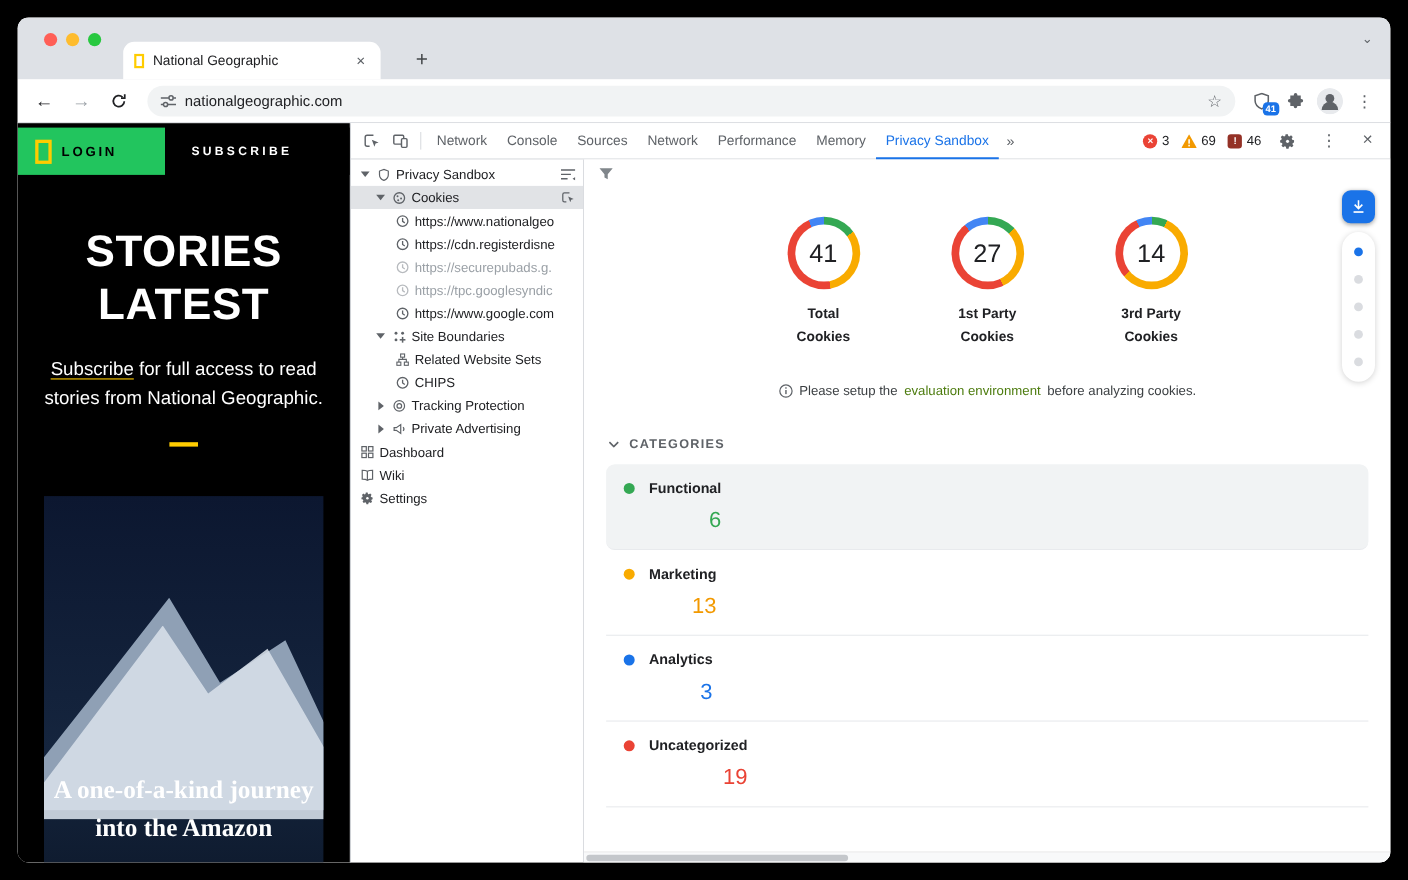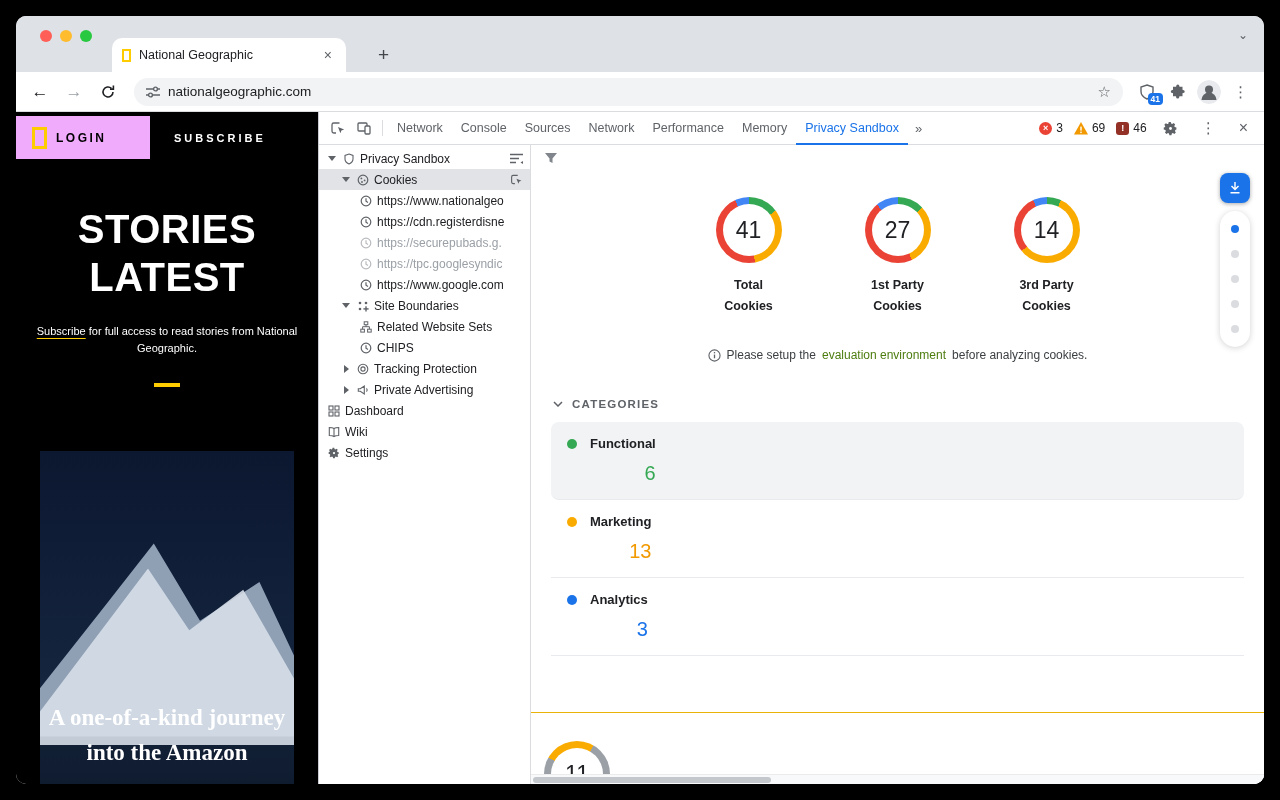--- a/index.html
+++ b/index.html
@@ -29,27 +29,27 @@
   .ext-badge { position:absolute; right:-4px; bottom:0; background:#1a73e8; color:#fff; font-size:8.5px; padding:1px 3px; border-radius:4px; font-weight:bold; }
   .avatar { width:24px; height:24px; border-radius:50%; overflow:hidden; flex:none; }
   .kebab { color:#5f6368; font-size:15px; padding:0 6px; }
 
   
   .content { flex:1; display:flex; min-height:0; }
 
   
   .site { width:302px; background:#000; color:#fff; flex:none; position:relative; overflow:hidden; }
   .site-header { margin-top:4px; height:43px; display:flex; }
-  .sh-left { background:#f0abfc; width:134px; flex:none; display:flex; align-items:center; gap:9px; padding-left:16px; }
+  .sh-left { background:#22c55e; width:134px; flex:none; display:flex; align-items:center; gap:9px; padding-left:16px; }
   .ng-logo { width:15px; height:22px; border:3px solid #ffcc00; flex:none; }
   .login { color:#000; font-weight:bold; font-size:12px; letter-spacing:2.5px; }
   .sh-right { flex:1; background:#000; display:flex; align-items:center; }
   .subscribe { margin-left:24px; letter-spacing:3px; font-size:11px; font-weight:bold; color:#fff; }
   .headline { margin-top:46px; text-align:center; font-size:40px; font-weight:800; line-height:1.2; letter-spacing:.5px; }
-  .promo { margin-top:22px; text-align:center; font-size:11px; line-height:1.55; padding:0 12px; }
+  .promo { margin-top:22px; text-align:center; font-size:17px; line-height:1.55; padding:0 12px; }
   .promo-link { text-decoration:underline; text-decoration-color:#ffcc00; text-underline-offset:3px; }
   .dash { width:26px; height:4px; background:#ffcc00; margin:26px auto 0; }
   .hero { position:absolute; left:24px; right:24px; top:339px; height:420px; background:linear-gradient(180deg,#0c1730 0%,#15253e 55%,#0a1424 100%); overflow:hidden; }
   .mtn-back { position:absolute; left:-15%; width:130%; bottom:32%; height:46%; background:#8fa0b5; clip-path:polygon(0 100%,30% 35%,46% 0,60% 40%,78% 20%,100% 100%); }
   .mtn-front { position:absolute; left:-10%; width:125%; bottom:30%; height:42%; background:#d6dee8; clip-path:polygon(0 100%,42% 0,55% 35%,72% 12%,100% 100%); opacity:.9; }
   .hero-caption { position:absolute; left:0; right:0; top:250px; text-align:center; font-family:"Liberation Serif",serif; font-size:23px; font-weight:600; line-height:1.5; padding:0 8px; }
 
   
   .devtools { flex:1; background:#fff; display:flex; flex-direction:column; border-left:1px solid #c9ccd1; min-width:0; }
   .dt-tabs { height:33px; display:flex; align-items:center; border-bottom:1px solid #dadce0; padding:0 6px; flex:none; }
@@ -484,20 +484,27 @@
                   <div class="cat-value">13</div>
                 </div>
               </div>
               <div class="cat-cell c2">
                 <span class="cat-dot"></span>
                 <div>
                   <div class="cat-label">Analytics</div>
                   <div class="cat-value">3</div>
                 </div>
               </div>
+              <div class="cat-cell c3">
+                <span class="cat-dot"></span>
+                <div>
+                  <div class="cat-label">Uncategorized</div>
+                  <div class="cat-value">19</div>
+                </div>
+              </div>
             </div>
           </div>
 
           <div class="blocked-section">
             <div class="donut-wrap">
               <div class="donut" style="background: conic-gradient(from -60deg, rgb(249, 171, 0) 0%, rgb(249, 171, 0) 25%, rgb(154, 160, 166) 25%, rgb(154, 160, 166) 100%);">
                 <div class="hole">11</div>
               </div>
               <div class="donut-label">Blocked Cookies</div>
             </div>

